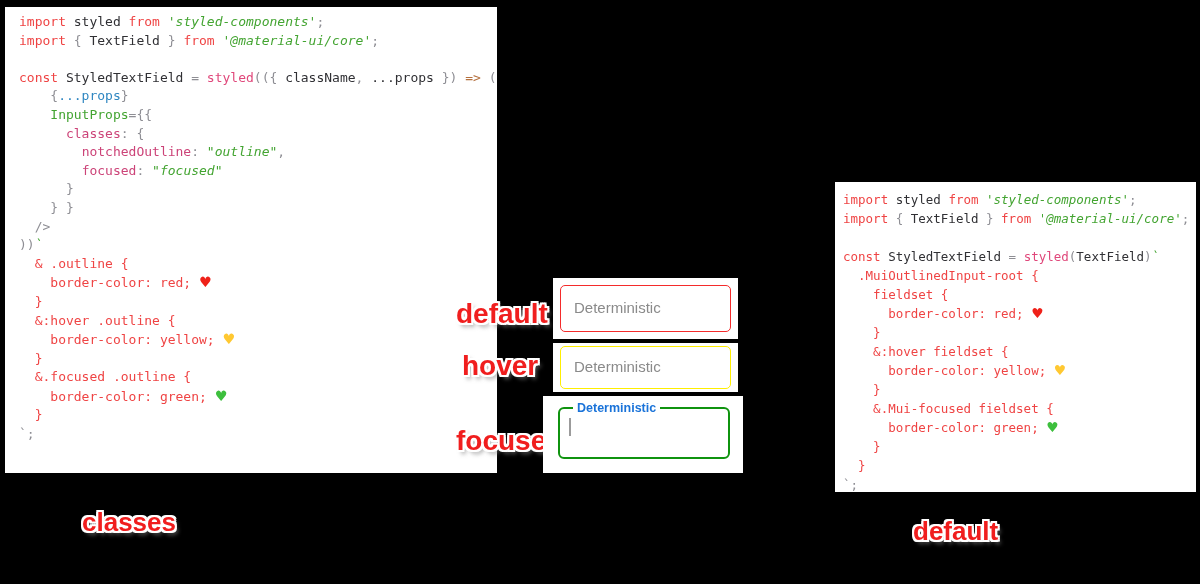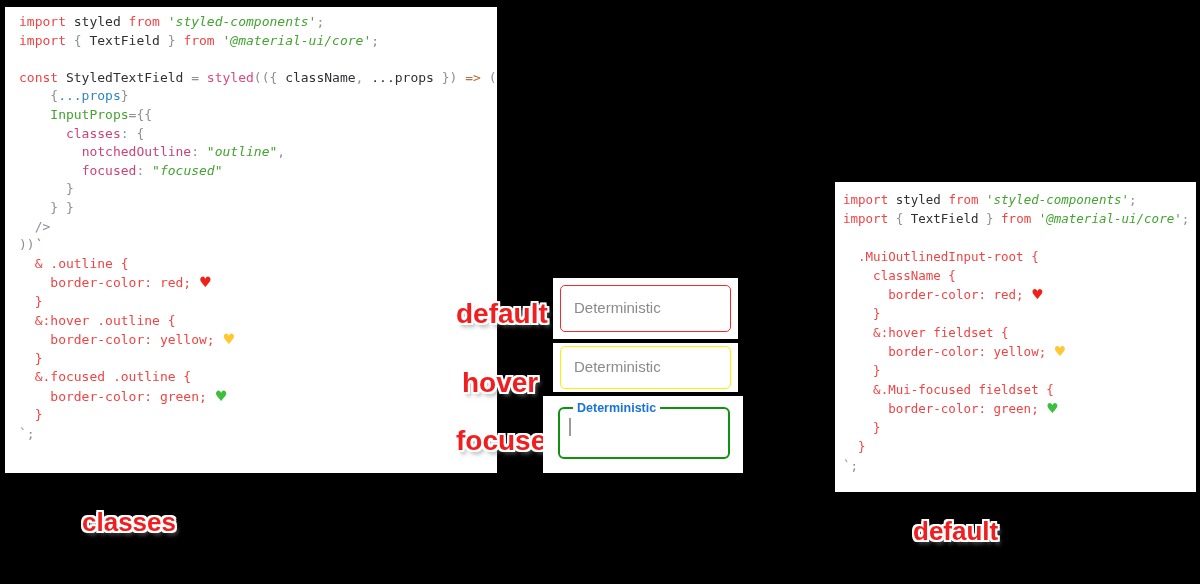--- a/index.html
+++ b/index.html
@@ -30,21 +30,21 @@
   .tk-hy{color:#ffc831;}
   .tk-hg{color:#3dbf3d;}
 
   
   .biglabel{position:absolute;color:#f01e1e;font-weight:bold;
     text-shadow:-2px -2px 0 #fff,2px -2px 0 #fff,-2px 2px 0 #fff,2px 2px 0 #fff,
                 -2px 0 0 #fff,2px 0 0 #fff,0 -2px 0 #fff,0 2px 0 #fff,
                 3px 4px 4px rgba(130,130,130,.75);}
   .lbl-state{font-size:28px;}
   .lbl-default{left:456px;top:298px;}
-  .lbl-hover{left:462px;top:367px;}
+  .lbl-hover{left:462px;top:350px;}
   .lbl-focused{left:456px;top:425px;}
   .lbl-caption{font-size:26px;}
   .lbl-classes{left:82px;top:507px;}
   .lbl-globals{left:913px;top:516px;}
 
   
   .card{position:absolute;background:#ffffff;box-sizing:border-box;}
   .card-default{left:553px;top:278px;width:185px;height:61px;}
   .card-hover{left:553px;top:343px;width:185px;height:49px;}
   .card-focused{left:543px;top:396px;width:200px;height:77px;}
@@ -87,22 +87,23 @@
       <div class="cl"><span class="tk-css">  &amp;.focused .outline {</span></div>
       <div class="cl"><span class="tk-css">    border-color: green; </span><span class="tk-hg">♥</span></div>
       <div class="cl"><span class="tk-css">  }</span></div>
       <div class="cl"><span class="tk-pun">`;</span></div>
     </div>
 
   <div class="panel panel-right">
       <div class="cl"><span class="tk-kw">import</span><span class="tk-pln"> styled </span><span class="tk-kw">from</span><span class="tk-pln"> </span><span class="tk-str">'styled-components'</span><span class="tk-pun">;</span></div>
       <div class="cl"><span class="tk-kw">import</span><span class="tk-pln"> </span><span class="tk-pun">{</span><span class="tk-pln"> TextField </span><span class="tk-pun">}</span><span class="tk-pln"> </span><span class="tk-kw">from</span><span class="tk-pln"> </span><span class="tk-str">'@material-ui/core'</span><span class="tk-pun">;</span></div>
       <div class="cl">&nbsp;</div>
+      <div class="cl"><span class="tk-kw">const</span><span class="tk-pln"> StyledTextField </span><span class="tk-pun">=</span><span class="tk-pln"> </span><span class="tk-fn">styled</span><span class="tk-pun">(</span><span class="tk-pln">TextField</span><span class="tk-pun">)</span><span class="tk-str">`</span></div>
       <div class="cl"><span class="tk-css">  .MuiOutlinedInput-root {</span></div>
-      <div class="cl"><span class="tk-css">    className {</span></div>
+      <div class="cl"><span class="tk-css">    fieldset {</span></div>
       <div class="cl"><span class="tk-css">      border-color: red; </span><span class="tk-hr">♥</span></div>
       <div class="cl"><span class="tk-css">    }</span></div>
       <div class="cl"><span class="tk-css">    &amp;:hover fieldset {</span></div>
       <div class="cl"><span class="tk-css">      border-color: yellow; </span><span class="tk-hy">♥</span></div>
       <div class="cl"><span class="tk-css">    }</span></div>
       <div class="cl"><span class="tk-css">    &amp;.Mui-focused fieldset {</span></div>
       <div class="cl"><span class="tk-css">      border-color: green; </span><span class="tk-hg">♥</span></div>
       <div class="cl"><span class="tk-css">    }</span></div>
       <div class="cl"><span class="tk-css">  }</span></div>
       <div class="cl"><span class="tk-pun">`;</span></div>

